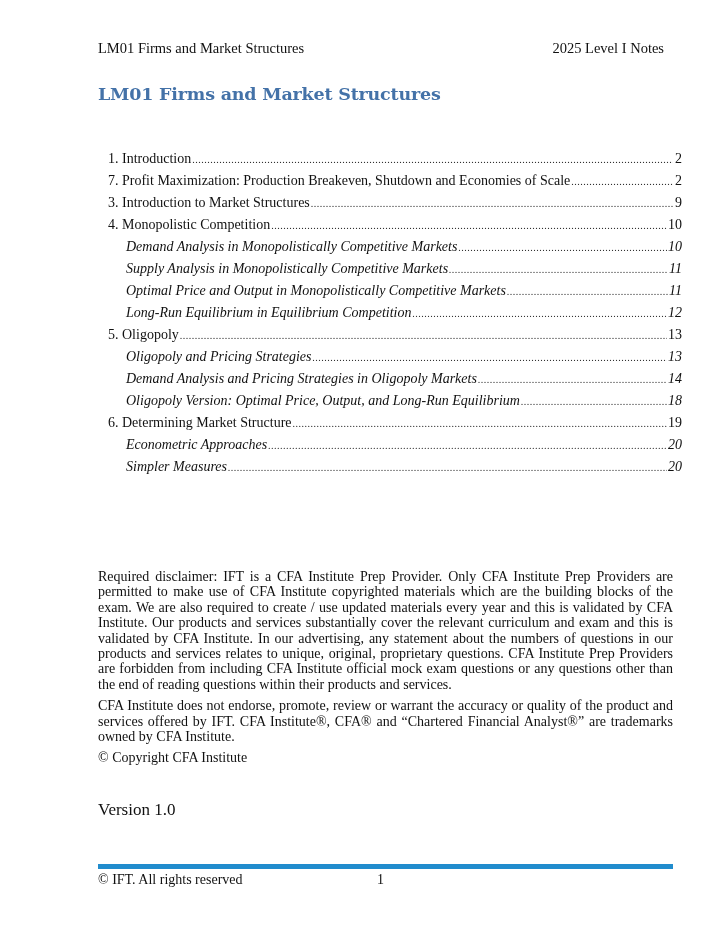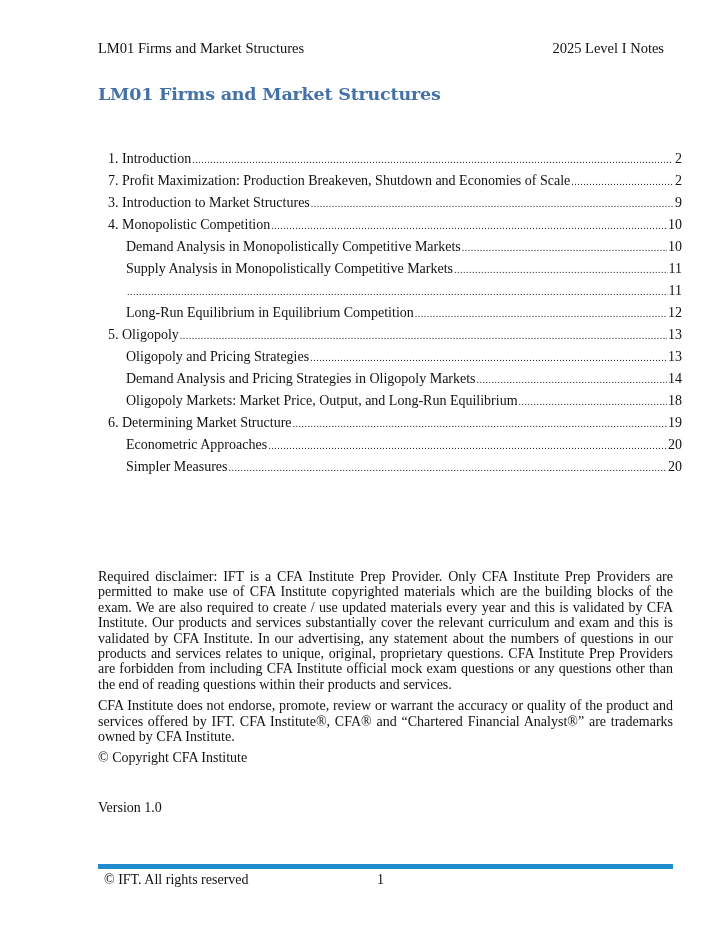--- a/index.html
+++ b/index.html
@@ -49,20 +49,21 @@
       color: #111;
     }
     .toc-row {
       display: flex;
       align-items: baseline;
       height: 22px;
       line-height: 22px;
     }
     .toc-row.sub {
       padding-left: 18px;
+      font-style: italic;
     }
     .toc-label {
       white-space: nowrap;
     }
     .toc-dots {
       flex: 1;
       overflow: hidden;
       white-space: nowrap;
       margin: 0 1px;
       font-size: 10px;
@@ -92,21 +93,21 @@
       text-align: justify;
     }
     .copyright-cfa {
       margin-top: 2px !important;
     }
     .version {
       position: absolute;
       top: 800px;
       left: 98px;
       font-family: "Liberation Serif", serif;
-      font-size: 14px;
+      font-size: 17px;
       color: #111;
     }
     .footer-bar {
       position: absolute;
       top: 864px;
       left: 98px;
       width: 575px;
       height: 5px;
       background: #218ccd;
     }
@@ -118,21 +119,20 @@
       font-family: "Liberation Serif", serif;
       font-size: 14px;
       line-height: 18px;
       color: #111;
     }
     .footer-copyright {
       position: absolute;
       left: 0;
       top: 0;
       white-space: nowrap;
-      margin-left: 6px;
     }
     .footer-page {
       position: absolute;
       left: 279px;
       top: 0;
     }
   </style>
 </head>
 <body>
 
@@ -168,20 +168,21 @@
     <span class="toc-label">Demand Analysis in Monopolistically Competitive Markets</span>
     <span class="toc-dots"></span>
     <span class="toc-page">10</span>
   </div>
   <div class="toc-row sub">
     <span class="toc-label">Supply Analysis in Monopolistically Competitive Markets</span>
     <span class="toc-dots"></span>
     <span class="toc-page">11</span>
   </div>
   <div class="toc-row sub">
+    <span class="toc-label">Optimal Price and Output in Monopolistically Competitive Markets</span>
     <span class="toc-dots"></span>
     <span class="toc-page">11</span>
   </div>
   <div class="toc-row sub">
     <span class="toc-label">Long-Run Equilibrium in Equilibrium Competition</span>
     <span class="toc-dots"></span>
     <span class="toc-page">12</span>
   </div>
   <div class="toc-row">
     <span class="toc-label">5. Oligopoly</span>
@@ -192,21 +193,21 @@
     <span class="toc-label">Oligopoly and Pricing Strategies</span>
     <span class="toc-dots"></span>
     <span class="toc-page">13</span>
   </div>
   <div class="toc-row sub">
     <span class="toc-label">Demand Analysis and Pricing Strategies in Oligopoly Markets</span>
     <span class="toc-dots"></span>
     <span class="toc-page">14</span>
   </div>
   <div class="toc-row sub">
-    <span class="toc-label">Oligopoly Markets: Market Price, Output, and Long-Run Equilibrium</span>
+    <span class="toc-label">Oligopoly Version: Optimal Price, Output, and Long-Run Equilibrium</span>
     <span class="toc-dots"></span>
     <span class="toc-page">18</span>
   </div>
   <div class="toc-row">
     <span class="toc-label">6. Determining Market Structure</span>
     <span class="toc-dots"></span>
     <span class="toc-page">19</span>
   </div>
   <div class="toc-row sub">
     <span class="toc-label">Econometric Approaches</span>

